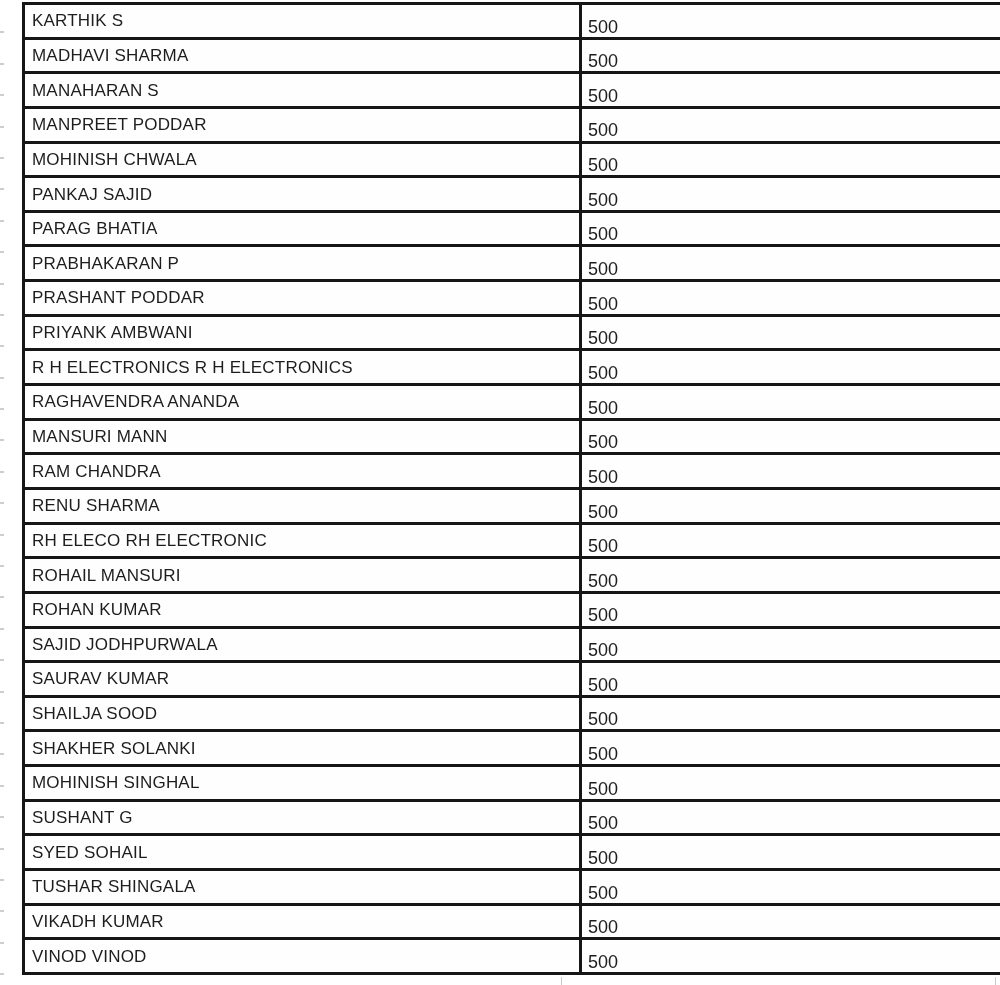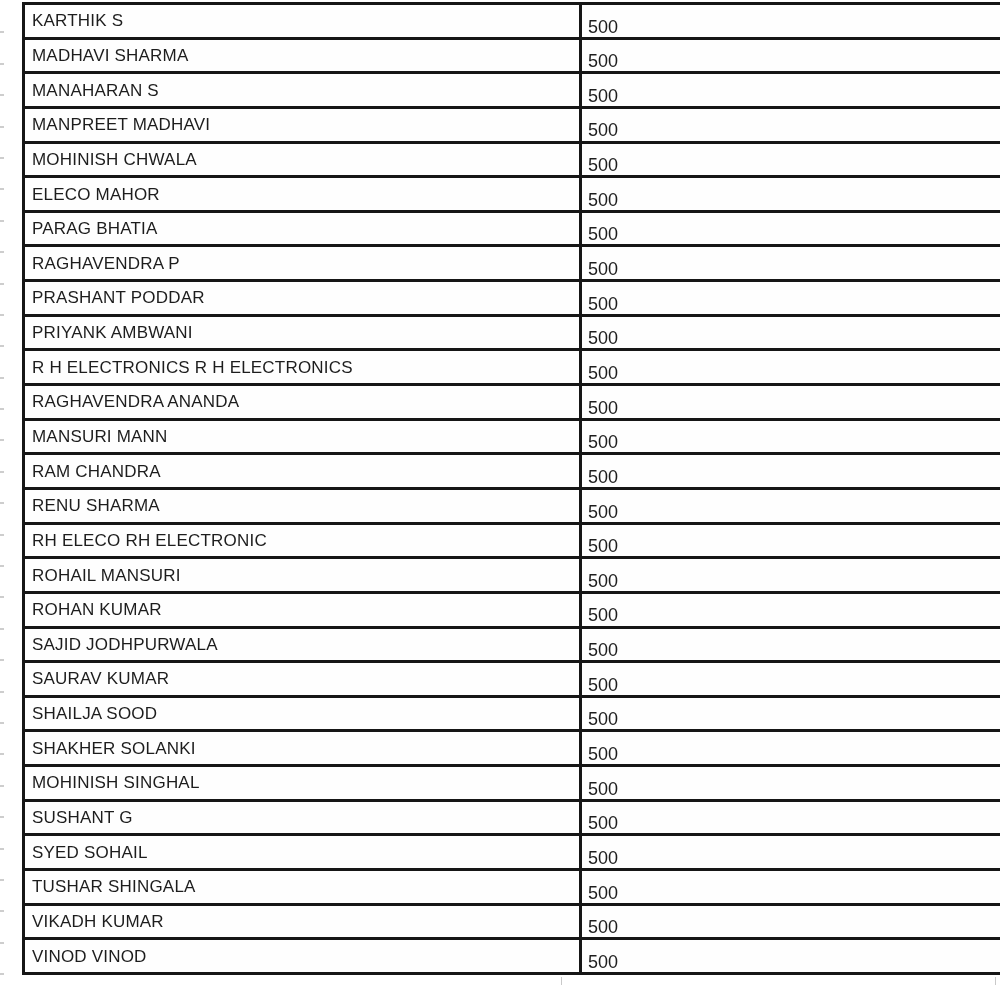--- a/index.html
+++ b/index.html
@@ -105,41 +105,41 @@
       <td class="name-cell">MADHAVI SHARMA</td>
       <td class="value-cell">500</td>
     </tr>
 
     <tr>
       <td class="name-cell">MANAHARAN S</td>
       <td class="value-cell">500</td>
     </tr>
 
     <tr>
-      <td class="name-cell">MANPREET MADHAVI</td>
+      <td class="name-cell">MANPREET PODDAR</td>
       <td class="value-cell">500</td>
     </tr>
 
     <tr>
       <td class="name-cell">MOHINISH CHWALA</td>
       <td class="value-cell">500</td>
     </tr>
 
     <tr>
-      <td class="name-cell">ELECO MAHOR</td>
+      <td class="name-cell">PANKAJ SAJID</td>
       <td class="value-cell">500</td>
     </tr>
 
     <tr>
       <td class="name-cell">PARAG BHATIA</td>
       <td class="value-cell">500</td>
     </tr>
 
     <tr>
-      <td class="name-cell">RAGHAVENDRA P</td>
+      <td class="name-cell">PRABHAKARAN P</td>
       <td class="value-cell">500</td>
     </tr>
 
     <tr>
       <td class="name-cell">PRASHANT PODDAR</td>
       <td class="value-cell">500</td>
     </tr>
 
     <tr>
       <td class="name-cell">PRIYANK AMBWANI</td>

